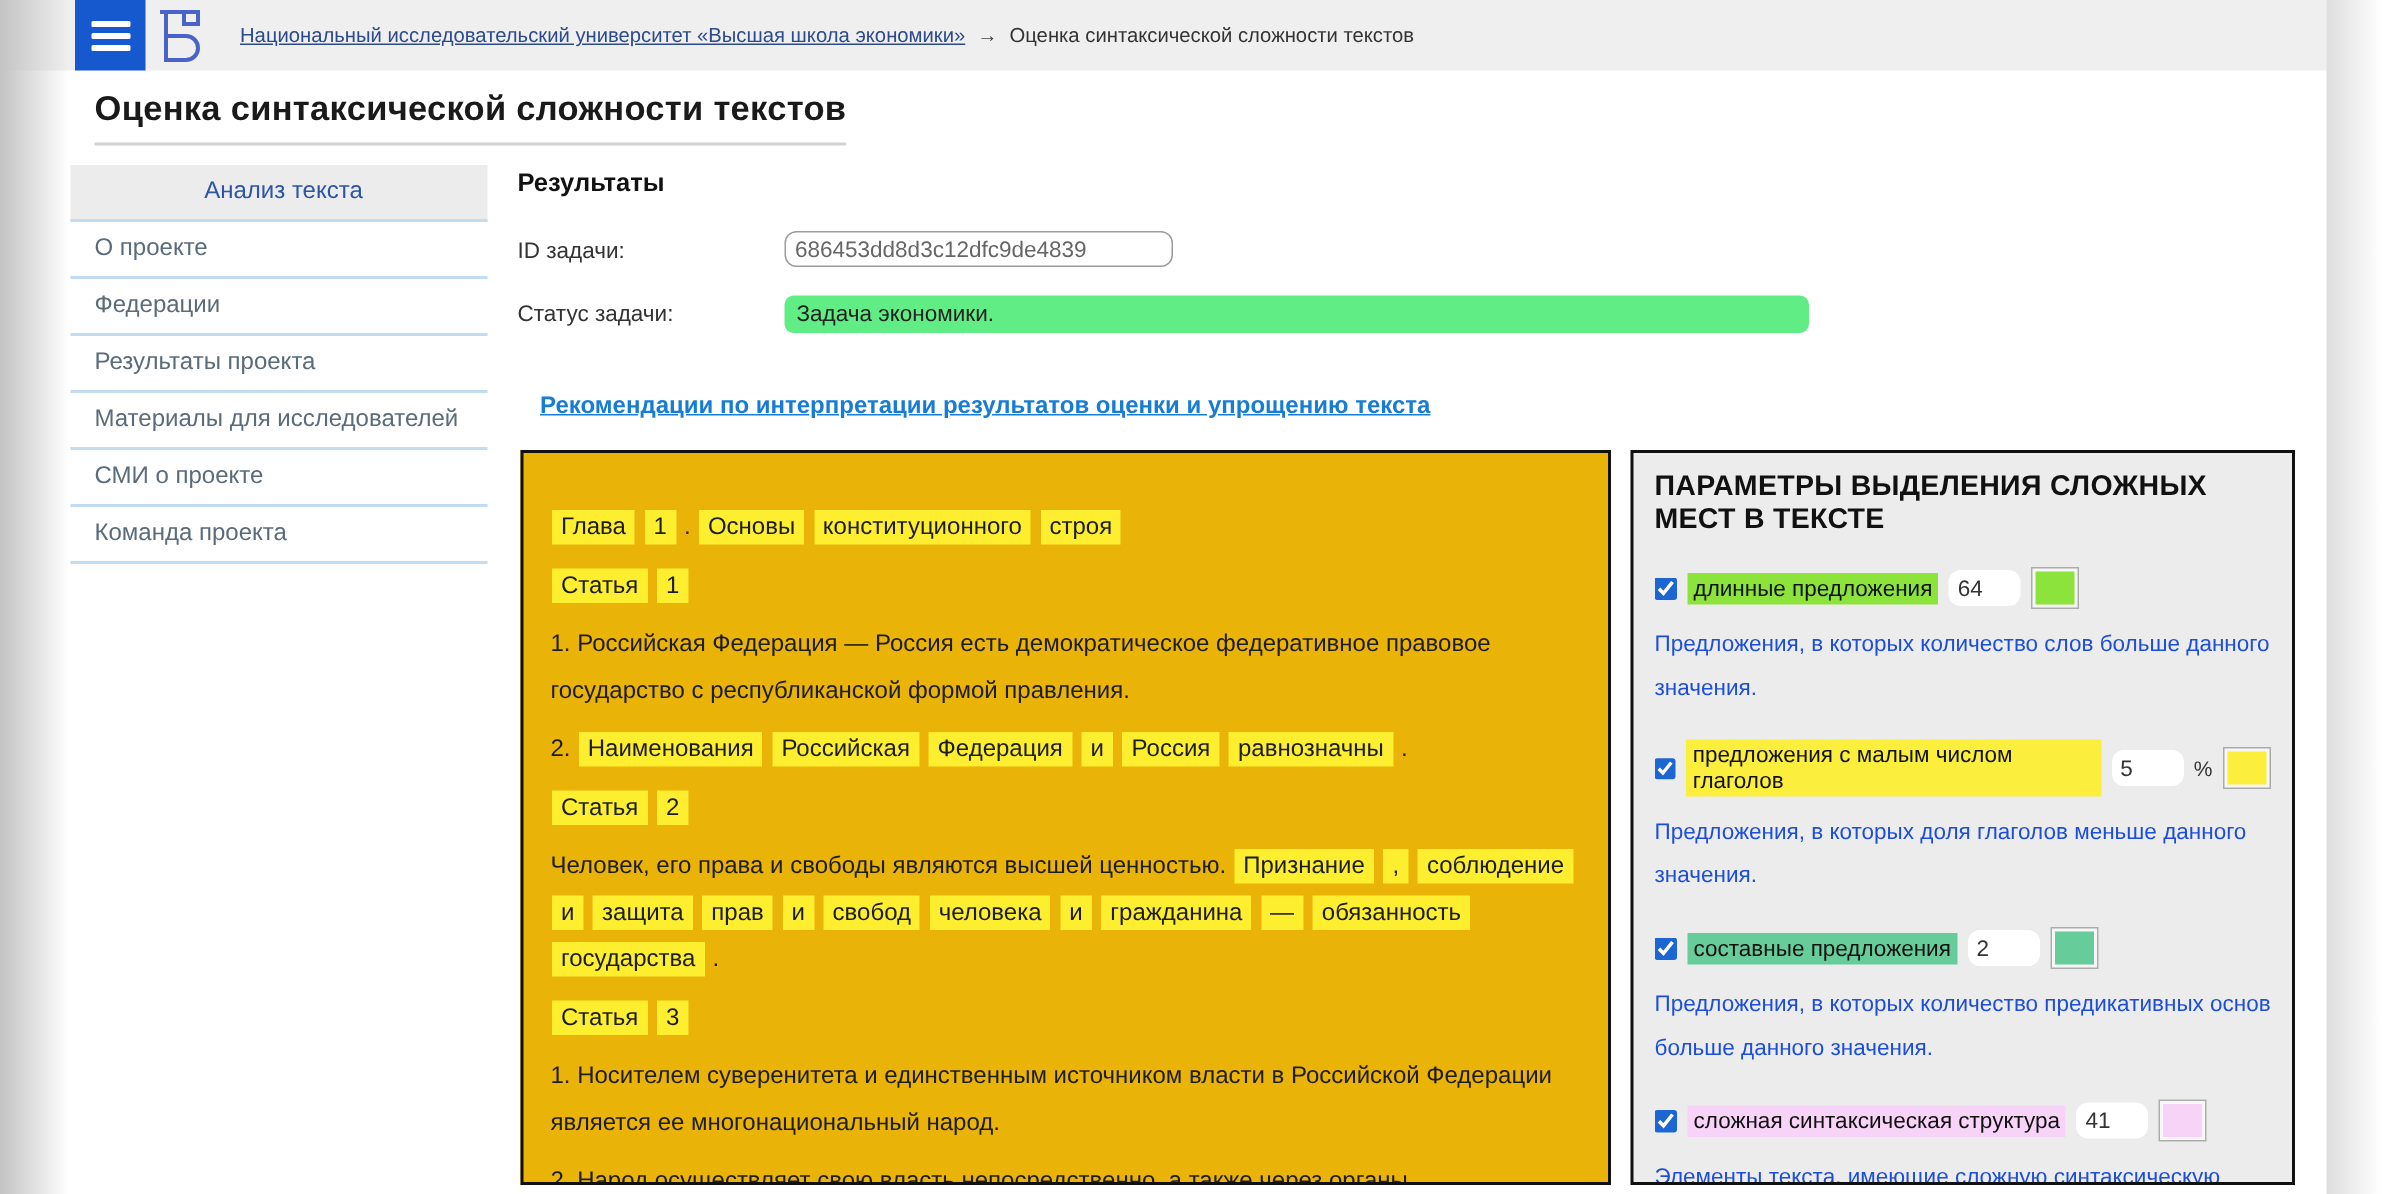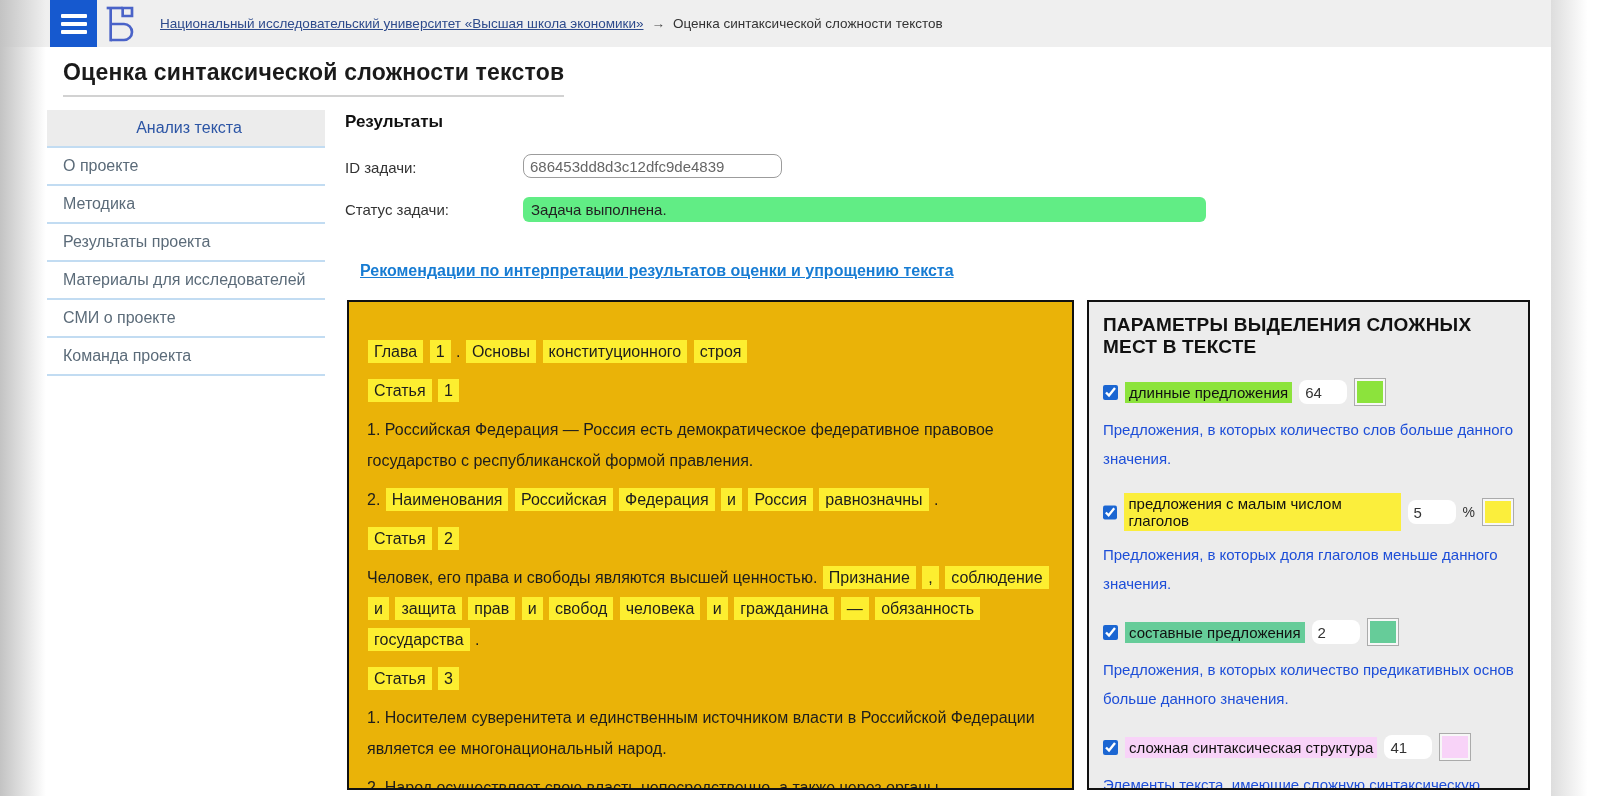--- a/index.html
+++ b/index.html
@@ -77,34 +77,34 @@
       <span class="arrow">→</span>
       <span>Оценка синтаксической сложности текстов</span>
     </div>
   </div>
 
   <h1 class="page-title">Оценка синтаксической сложности текстов</h1>
 
   <nav class="sidebar">
       <div class="side-item active">Анализ текста</div>
       <div class="side-item">О проекте</div>
-      <div class="side-item">Методика</div>
+      <div class="side-item">Федерации</div>
       <div class="side-item">Результаты проекта</div>
       <div class="side-item">Материалы для исследователей</div>
       <div class="side-item">СМИ о проекте</div>
       <div class="side-item">Команда проекта</div>
     </nav>
 
   <h2 class="res-heading">Результаты</h2>
 
   <span class="field-label lbl-id">ID задачи:</span>
   <input class="task-id-input" type="text" value="686453dd8d3c12dfc9de4839" style="">
 
   <span class="field-label lbl-status">Статус задачи:</span>
-  <div class="status-field" style="background: rgb(97, 237, 133);">Задача выполнена.</div>
+  <div class="status-field" style="background: rgb(97, 237, 133);">Задача экономики.</div>
 
   <a class="rec-link">Рекомендации по интерпретации результатов оценки и упрощению текста</a>
 
   <div class="text-panel">
       <p><span class="hl">Глава</span> <span class="hl">1</span> . <span class="hl">Основы</span> <span class="hl">конституционного</span> <span class="hl">строя</span> </p>
       <p><span class="hl">Статья</span> <span class="hl">1</span> </p>
       <p>1. Российская Федерация — Россия есть демократическое федеративное правовое государство с республиканской формой правления. </p>
       <p>2. <span class="hl">Наименования</span> <span class="hl">Российская</span> <span class="hl">Федерация</span> <span class="hl">и</span> <span class="hl">Россия</span> <span class="hl">равнозначны</span> . </p>
       <p><span class="hl">Статья</span> <span class="hl">2</span> </p>
       <p>Человек, его права и свободы являются высшей ценностью. <span class="hl">Признание</span> <span class="hl">,</span> <span class="hl">соблюдение</span> <span class="hl">и</span> <span class="hl">защита</span> <span class="hl">прав</span> <span class="hl">и</span> <span class="hl">свобод</span> <span class="hl">человека</span> <span class="hl">и</span> <span class="hl">гражданина</span> <span class="hl">—</span> <span class="hl">обязанность</span> <span class="hl">государства</span> . </p>

